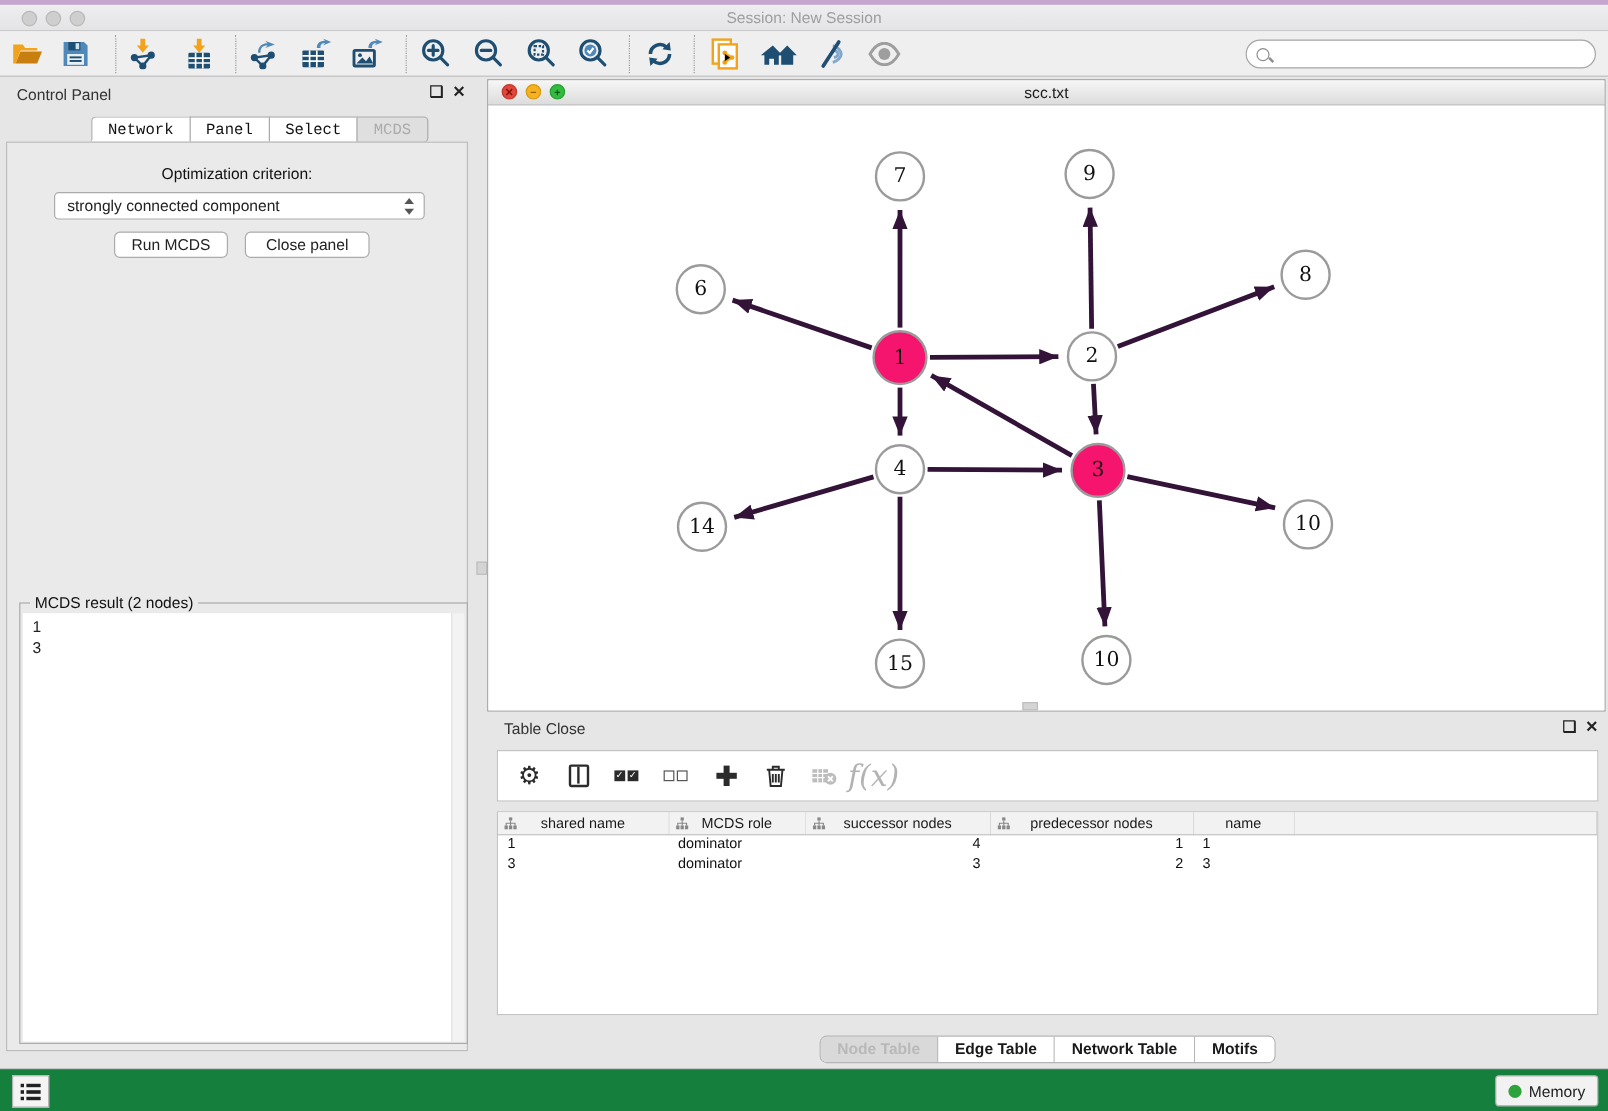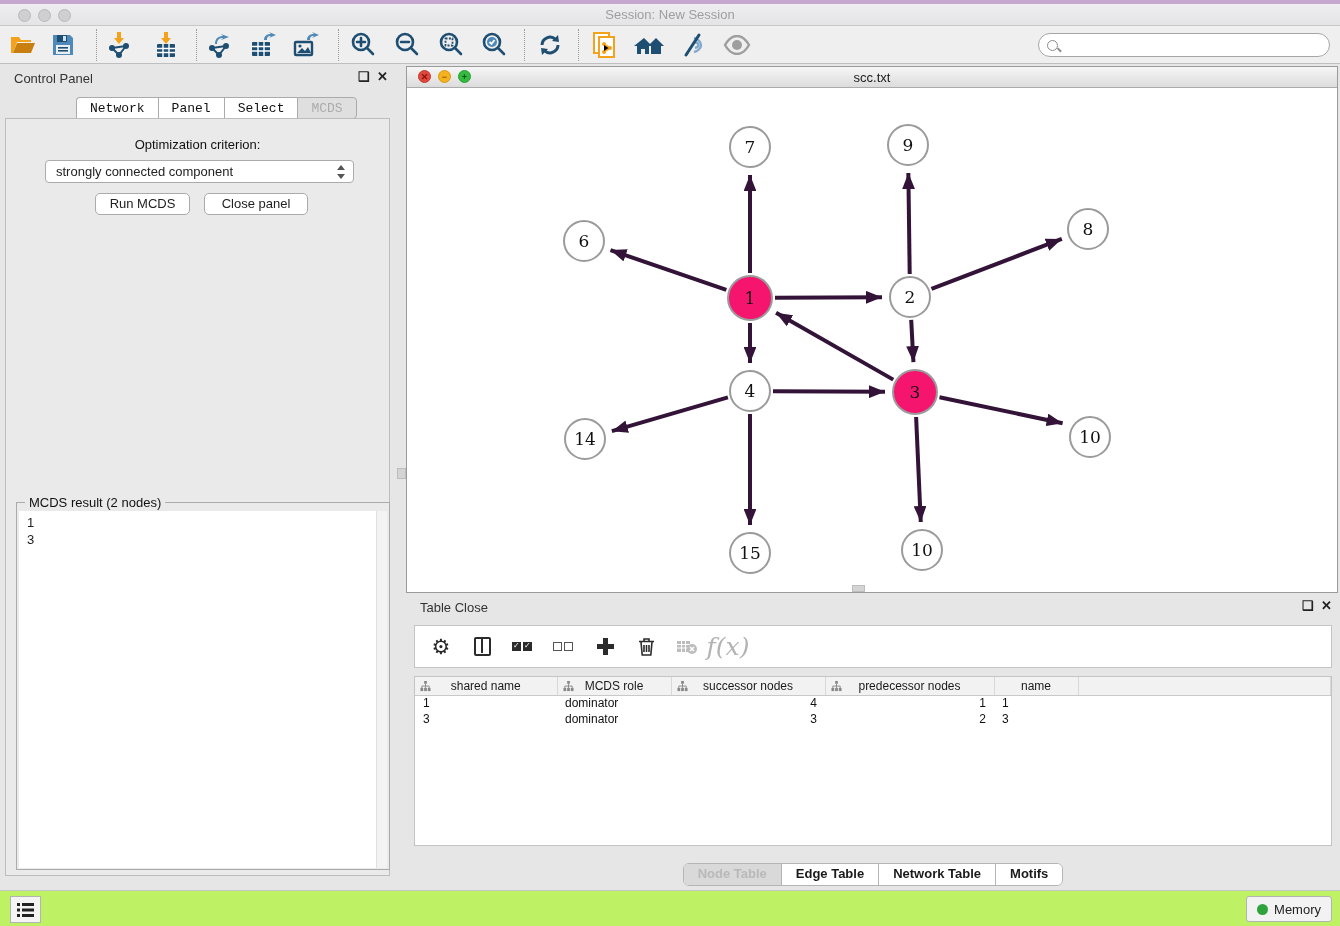--- a/index.html
+++ b/index.html
@@ -99,21 +99,21 @@
   td.num { text-align:right; }
   .tp-tabs { position:absolute; left:0; top:268px; width:100%; display:flex; justify-content:center; }
   .tp-tabstrip { display:flex; border:1px solid #B5B5B5; border-radius:6px; overflow:hidden; background:#FFF; }
   .tp-tab { padding:0 14px; height:21px; line-height:20px; font-size:13px; font-weight:bold; color:#1A1A1A;
     border-right:1px solid #B5B5B5; background:#FFF; }
   .tp-tab:last-child { border-right:none; }
   .tp-tab.active { background:#D9D9D9; color:#B9B9B9; }
 
   
   .statusbar { position:absolute; left:0; top:890px; width:1340px; height:36px;
-    background:#bef264; border-top:1px solid #C6C6C6; }
+    background:#15803d; border-top:1px solid #C6C6C6; }
   .list-btn { position:absolute; left:10px; top:5px; width:31px; height:27px; background:#F4F4F4;
     border:1px solid #B3B3B3; display:flex; align-items:center; justify-content:center; }
   .memory-btn { position:absolute; right:8px; top:5px; height:26px; padding:0 10px; background:#F2F2F2;
     border:1px solid #B3B3B3; border-radius:3px; display:flex; align-items:center; gap:6px; font-size:13px; }
   .memdot { width:11px; height:11px; border-radius:50%; background:#2FA33B; }
 
   .ico-navy { fill:#1E4E72; } .ico-blue { fill:#4E89B9; } .ico-orange { fill:#F2A31B; }
 </style>
 </head>
 <body>

